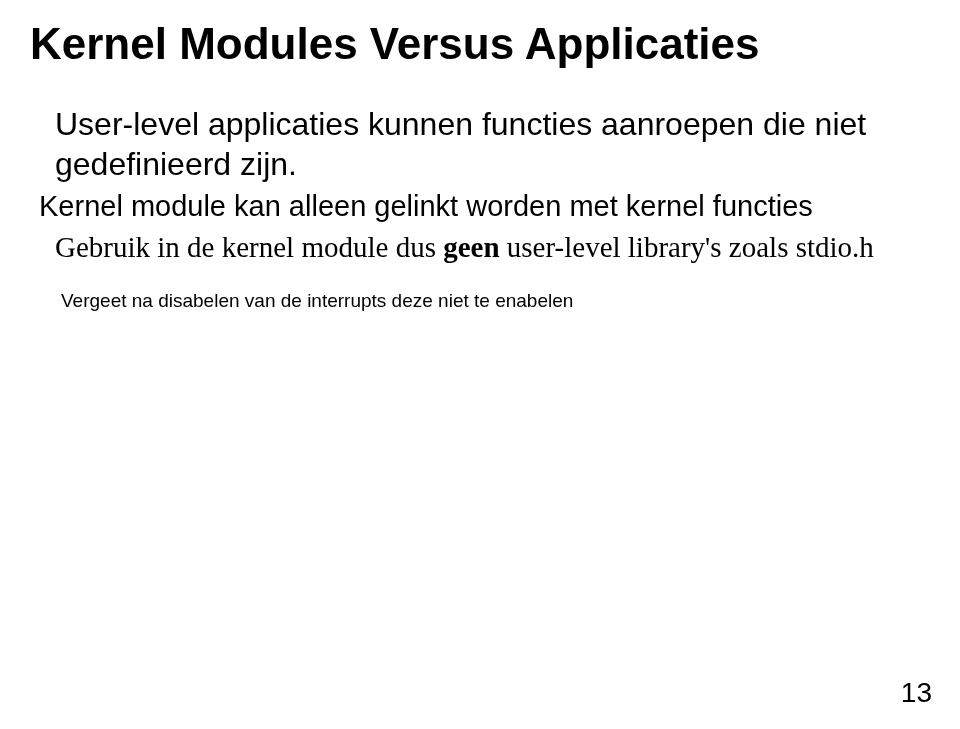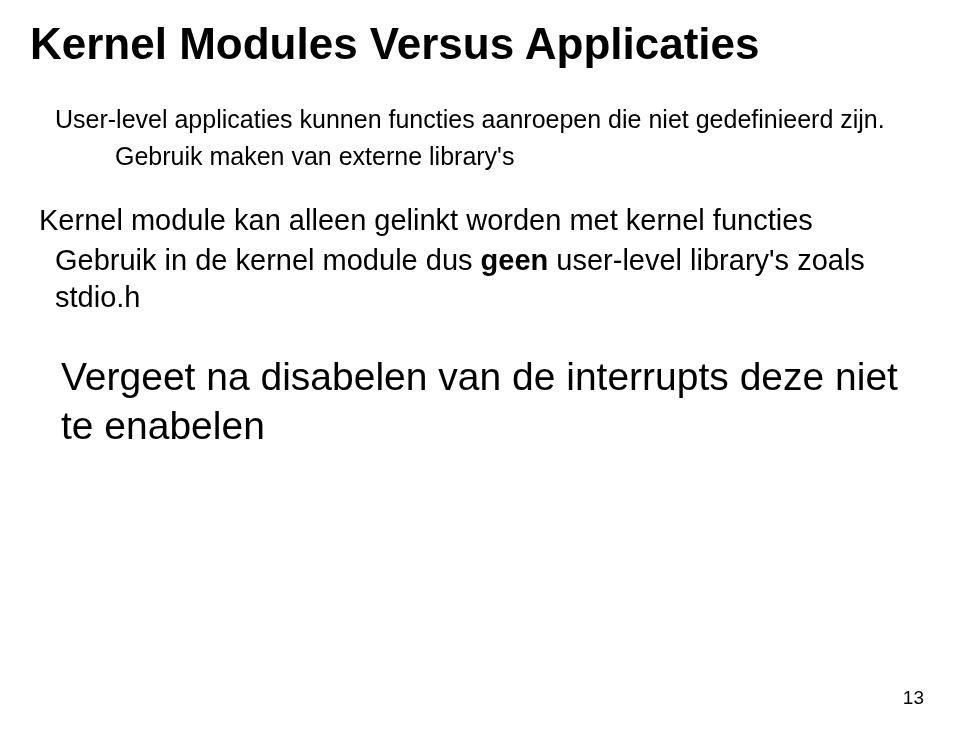--- a/index.html
+++ b/index.html
@@ -24,21 +24,21 @@
     letter-spacing: 0px;
     margin: 0 0 36px 0;
     line-height: 1.1;
   }
   .line1 {
     font-size: 29px;
     margin: 0 0 28px 25px;
     line-height: 1.25;
   }
   .line2 {
-    font-size: 25px;
+    font-size: 32px;
     margin: 0 0 4px 25px;
     line-height: 1.25;
   }
   .sub1 {
     font-size: 25px;
     margin: 0 0 30px 85px;
     line-height: 1.3;
   }
   .line3 {
     font-size: 29px;
@@ -49,46 +49,46 @@
     font-size: 25px;
     margin: 0 0 30px 85px;
     line-height: 1.3;
   }
   .mono {
     font-family: "Courier New", Courier, monospace;
     font-size: 25px;
   }
   .line4 {
     font-size: 29px;
-    margin: 0 0 38px 25px;
+    margin: 0 0 24px 25px;
     line-height: 1.25;
+    font-family: Liberation Serif, serif;
   }
   .line5 {
-    font-size: 39px;
+    font-size: 19px;
     margin: 0 0 0 31px;
     line-height: 1.25;
   }
   .bold { font-weight: bold; }
   .pagenum {
     position: absolute;
-    right: 36px;
+    right: 28px;
     bottom: 20px;
-    font-size: 19px;
+    font-size: 28px;
   }
 </style>
 </head>
 <body>
 
 <div class="page">
 
   <h1 class="title">Kernel Modules Versus Applicaties</h1>
 
 
   <p class="line2">User-level applicaties kunnen functies aanroepen die niet gedefinieerd zijn.</p>
-  <p class="sub1">Gebruik maken van externe library's</p>
 
   <p class="line3">Kernel module kan alleen gelinkt worden met  kernel functies</p>
 
   <p class="line4">
     <span>Gebruik in de kernel module dus </span><span class="bold">geen</span><span> user-level library's zoals stdio.h</span>
   </p>
 
   <p class="line5">Vergeet na disabelen van de interrupts deze niet te enabelen</p>
 
   <div class="pagenum">13</div>

